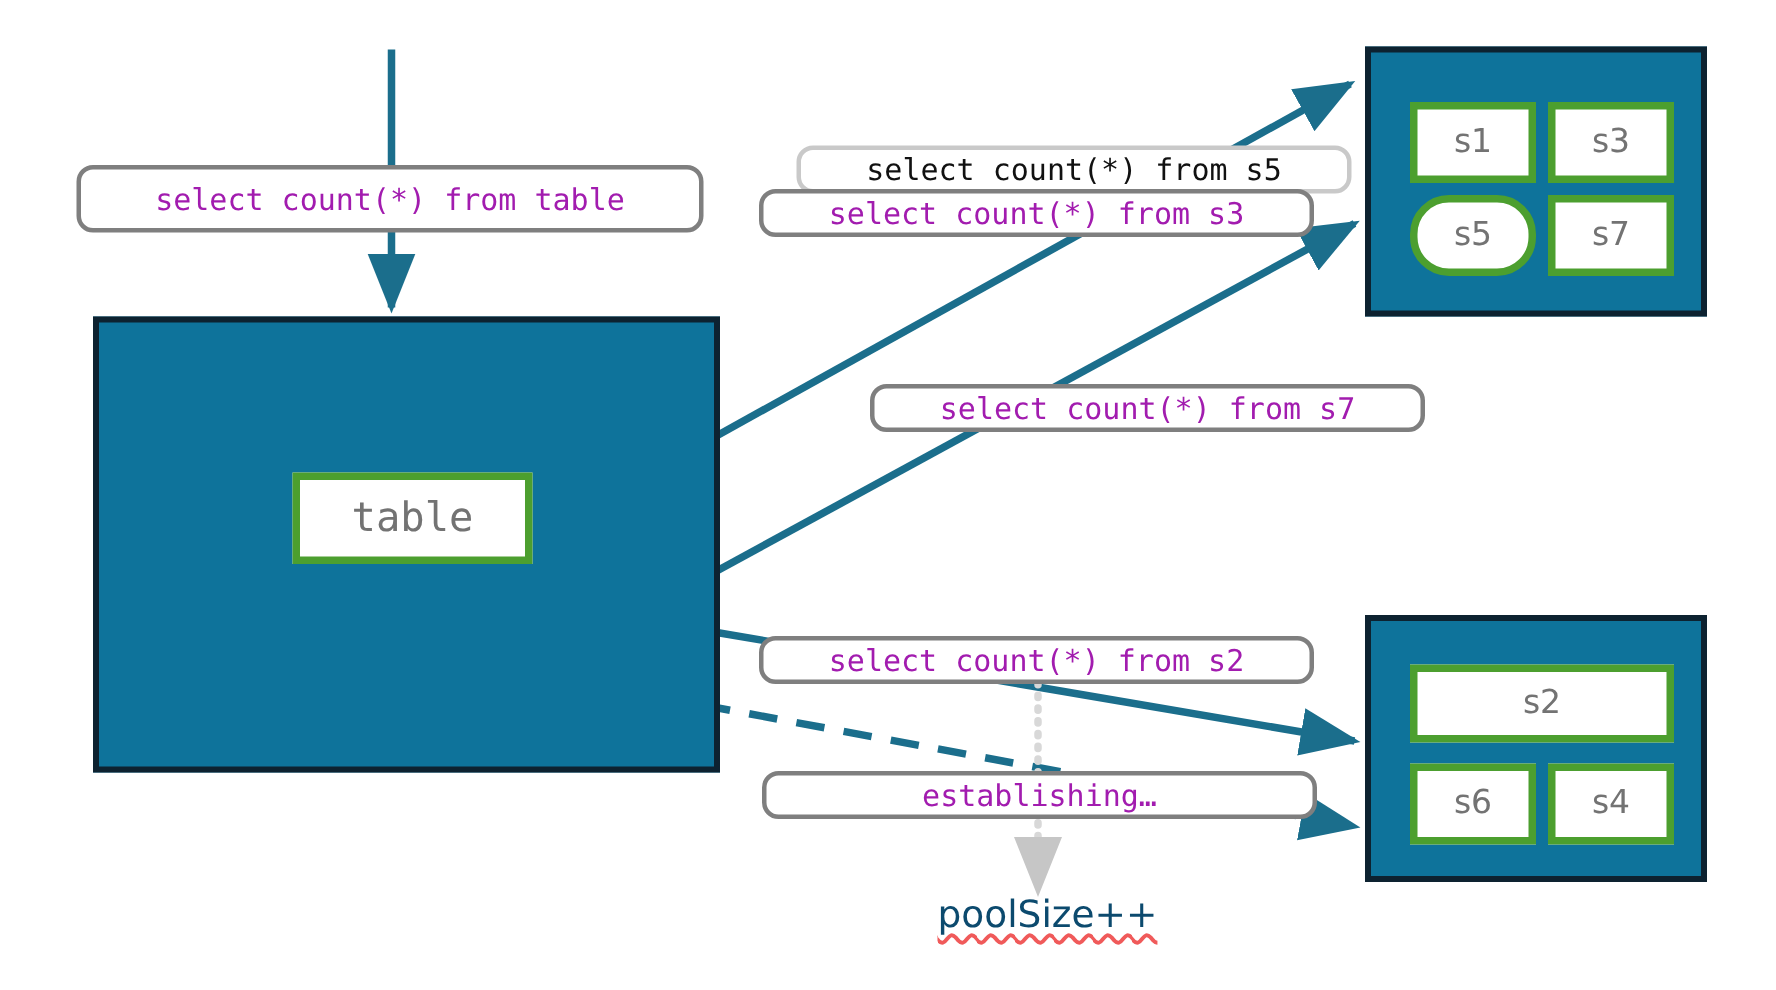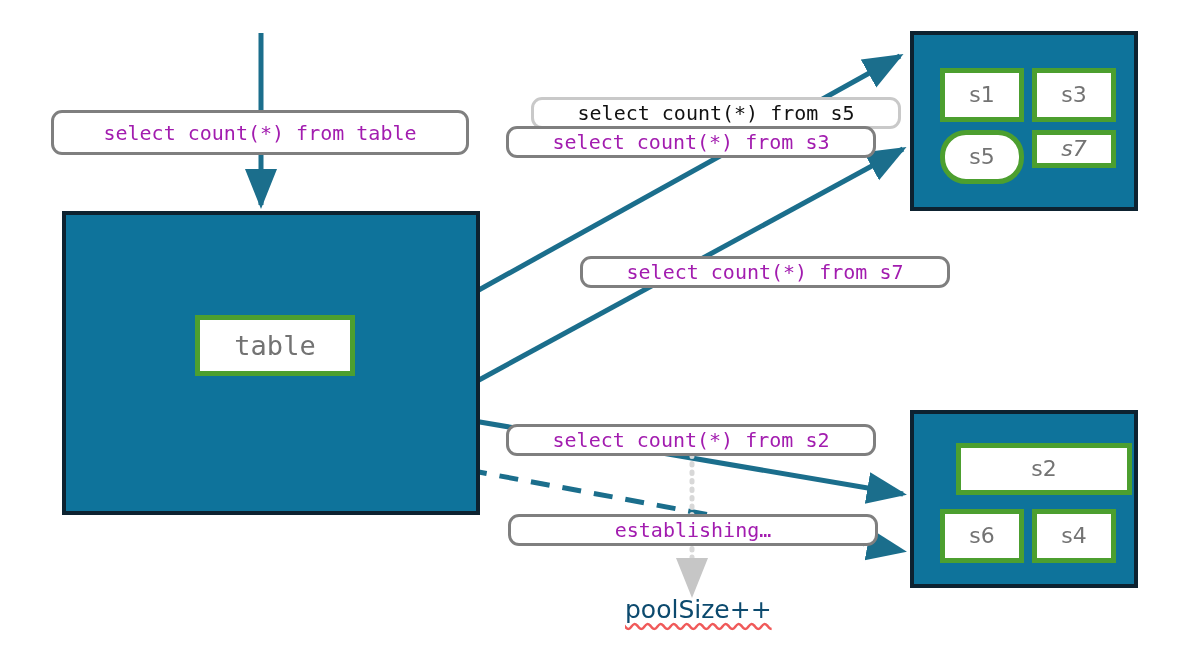--- a/index.html
+++ b/index.html
@@ -143,27 +143,27 @@
   <div class="pool" style="left:910px; top:31px; width:228px; height:180px;">
     <div class="chip" style="left:26px; top:33px; width:84px; height:54px; position:absolute;">
       <span>s1</span>
     </div>
     <div class="chip" style="left:118px; top:33px; width:84px; height:54px; position:absolute;">
       <span>s3</span>
     </div>
     <div class="chip" style="left:26px; top:95px; width:84px; height:54px; position:absolute;border-radius:26px;">
       <span>s5</span>
     </div>
-    <div class="chip" style="left:118px; top:95px; width:84px; height:38px; position:absolute;font-style:italic;">
+    <div class="chip" style="left:118px; top:95px; width:84px; height:54px; position:absolute;">
       <span>s7</span>
     </div>
   </div>
 
   <div class="pool" style="left:910px; top:410px; width:228px; height:178px;">
-    <div class="chip" style="left:42px; top:29px; width:176px; height:52px; position:absolute;justify-content:center;">
+    <div class="chip" style="left:26px; top:29px; width:176px; height:52px; position:absolute;justify-content:center;">
       <span>s2</span>
     </div>
     <div class="chip" style="left:26px; top:95px; width:84px; height:54px; position:absolute;">
       <span>s6</span>
     </div>
     <div class="chip" style="left:118px; top:95px; width:84px; height:54px; position:absolute;">
       <span>s4</span>
     </div>
   </div>
 

